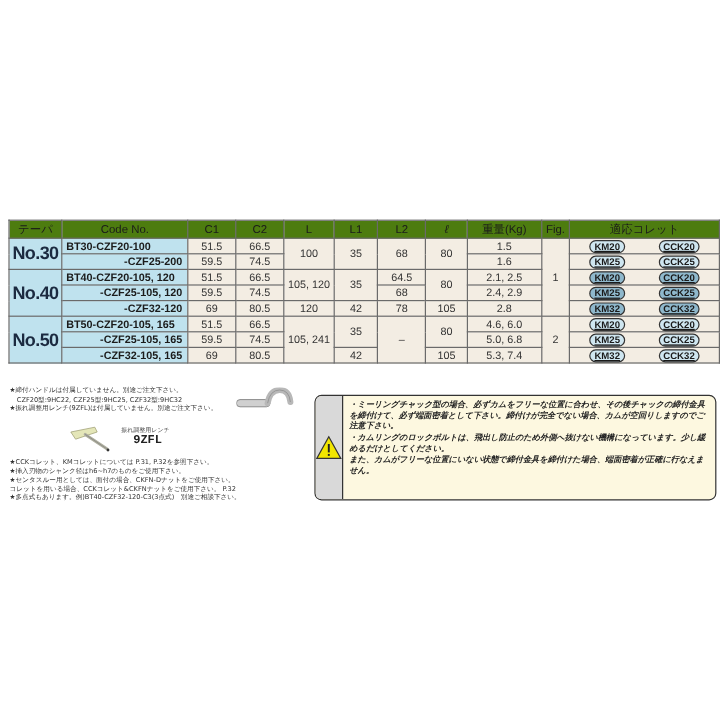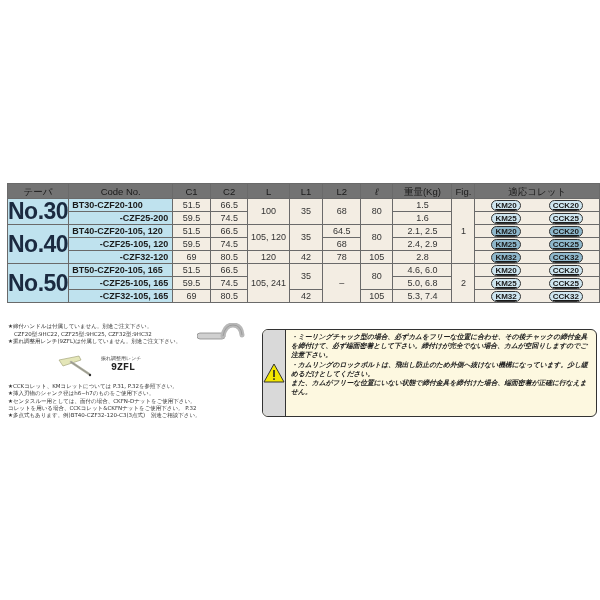--- a/index.html
+++ b/index.html
@@ -2,23 +2,23 @@
 <html><head>
 <meta charset="utf-8">
 <style>
   html, body { margin:0; padding:0; background:#ffffff; }
   body { width:600px; height:600px; position:relative; overflow:hidden;
          font-family:"DejaVu Sans", sans-serif; color:#222; }
   .spec-table { position:absolute; left:7px; top:183px; border-collapse:collapse;
                 font-family:"Liberation Sans", sans-serif; font-size:9px; }
   .spec-table td, .spec-table th { border:1px solid #6a6a6a; padding:0; height:12px;
                 text-align:center; line-height:11px; white-space:nowrap; }
-  .spec-table th { background:#737373; font-weight:normal; color:#1a1a1a; height:14px; font-size:9.5px; }
+  .spec-table th { background:#4d7c0f; font-weight:normal; color:#1a1a1a; height:14px; font-size:9.5px; }
   .spec-table td.taper { background:#bfe2ee; font-family:"Liberation Sans", sans-serif;
-                font-weight:bold; font-size:23px; color:#1b2a40; letter-spacing:-0.5px; transform-origin:center; }
+                font-weight:bold; font-size:15px; color:#1b2a40; letter-spacing:-0.5px; transform-origin:center; }
   .spec-table td.code { background:#bfe2ee; font-weight:bold; font-size:9px; color:#1b1b1b; text-align:right; padding-right:4px; }
   .spec-table td.code.first { text-align:left; padding-left:3px; }
   .spec-table td.val { background:#f3ede3; color:#333; }
   .spec-table td.coll { background:#f3ede3; padding:0 2px; }
   .pill { display:inline-block; border:1px solid #333; border-radius:7px; height:9px; line-height:9px;
           font-size:8px; font-weight:bold; padding:0 3px; margin:0 14px; color:#1a1a1a;
           background:#cfe6f0;text-decoration:underline; }
   .pill.dark { background:#8fb8cc; }
   .notes { position:absolute; left:8px; top:323px; width:250px; font-size:5.5px; line-height:7.5px; color:#333; }
   .notes .line { white-space:nowrap; }

